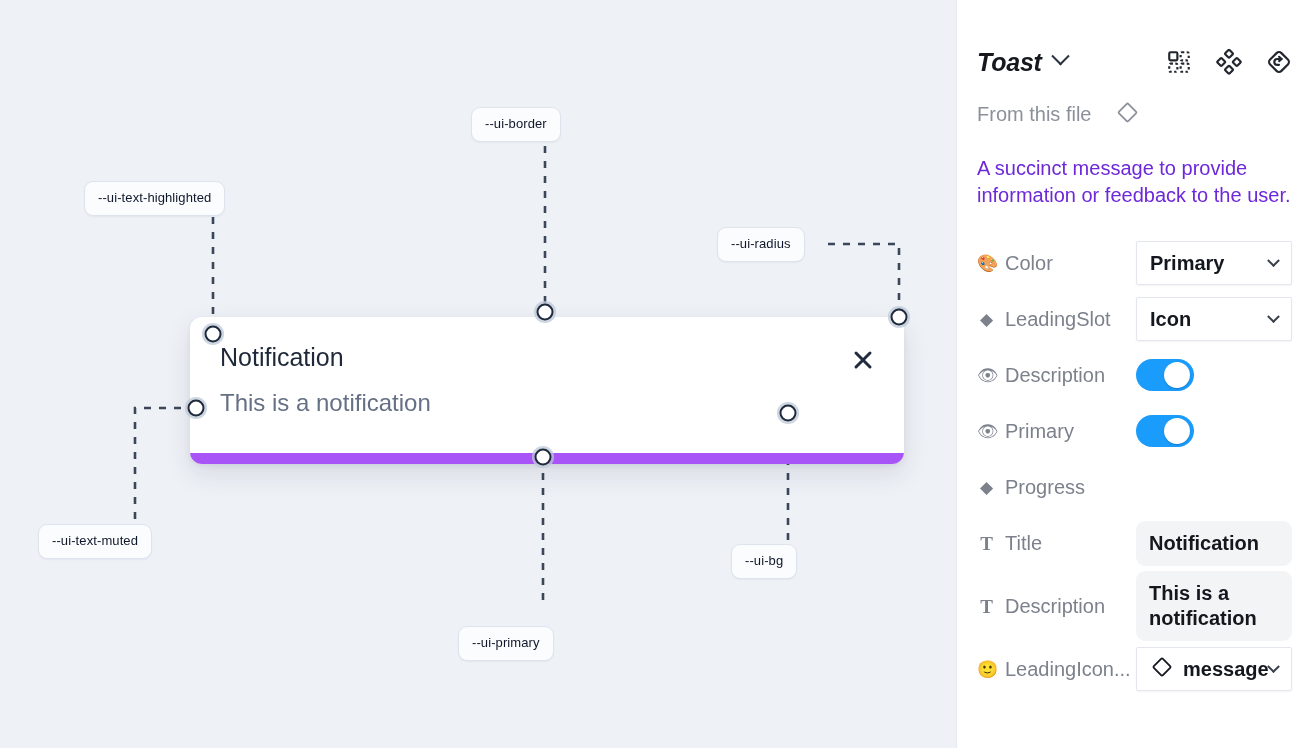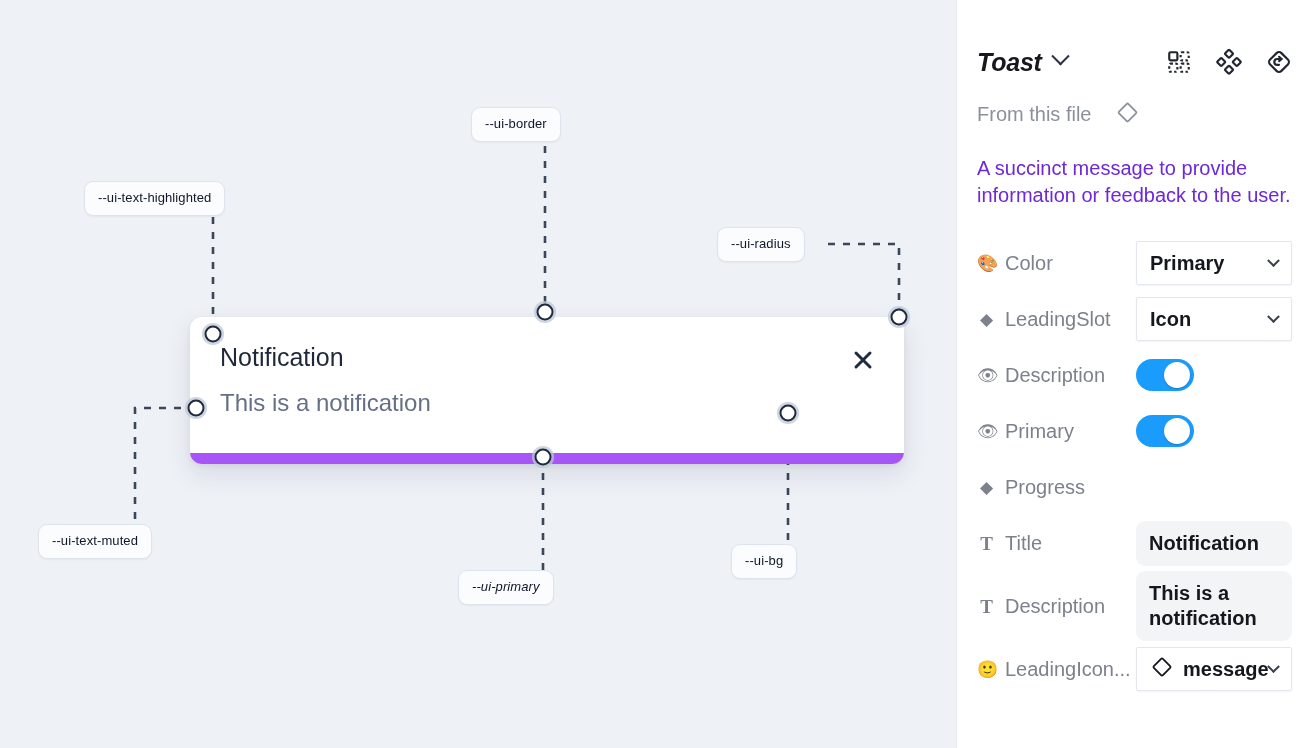--- a/index.html
+++ b/index.html
@@ -195,21 +195,21 @@
         <path d="M543,458 L543,605"></path>
 
         <path d="M788,413 L788,542"></path>
       </g>
     </svg>
 
     <div class="pin-label" style="left:84px;  top:181px;">--ui-text-highlighted</div>
     <div class="pin-label" style="left:471px; top:107px;">--ui-border</div>
     <div class="pin-label" style="left:717px; top:227px;">--ui-radius</div>
     <div class="pin-label" style="left:38px;  top:524px;">--ui-text-muted</div>
-    <div class="pin-label" style="left:458px; top:570px;font-style:italic;">--ui-primary</div>
+    <div class="pin-label" style="left:458px; top:626px;">--ui-primary</div>
     <div class="pin-label" style="left:731px; top:544px;">--ui-bg</div>
 
     <div id="toast">
       <div id="toast-body">
         <div id="toast-title">Notification</div>
         <div id="toast-desc">This is a notification</div>
         <div id="toast-close">
           <svg width="22" height="22" viewBox="0 0 22 22" fill="none" stroke="currentColor" stroke-width="3" stroke-linecap="round">
             <path d="M4 4 L18 18 M18 4 L4 18"></path>
           </svg>

